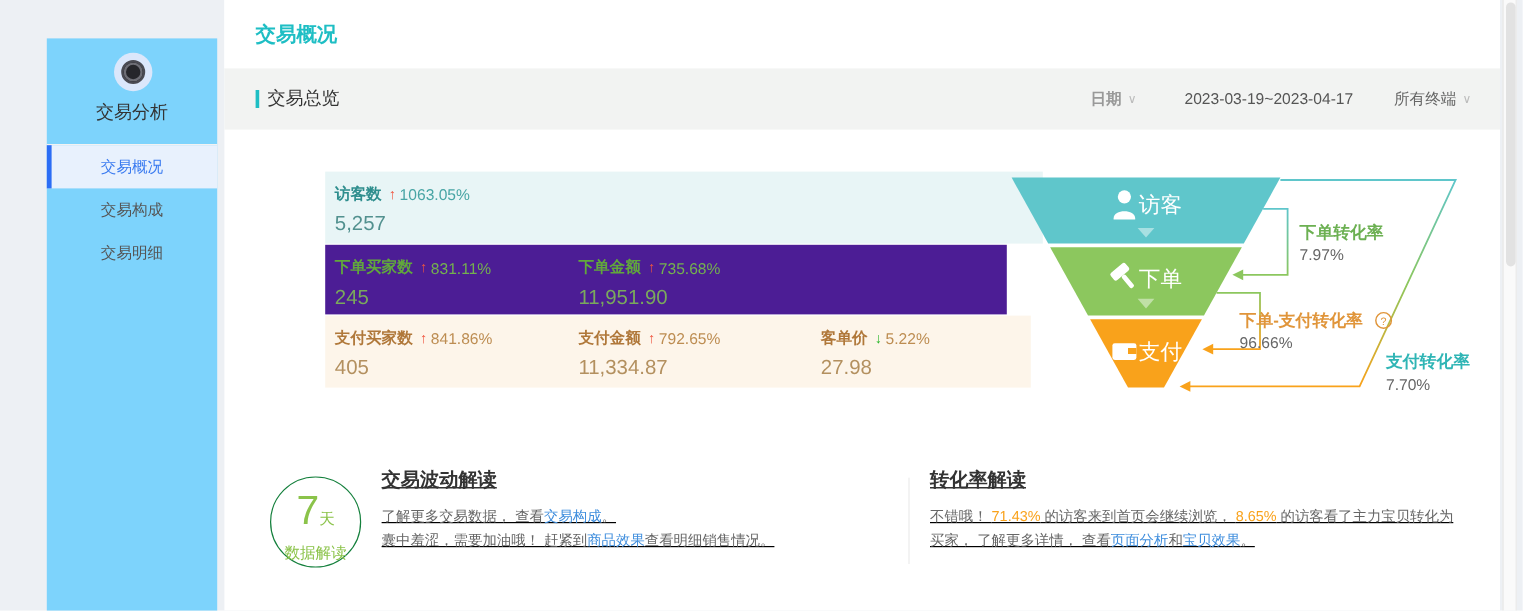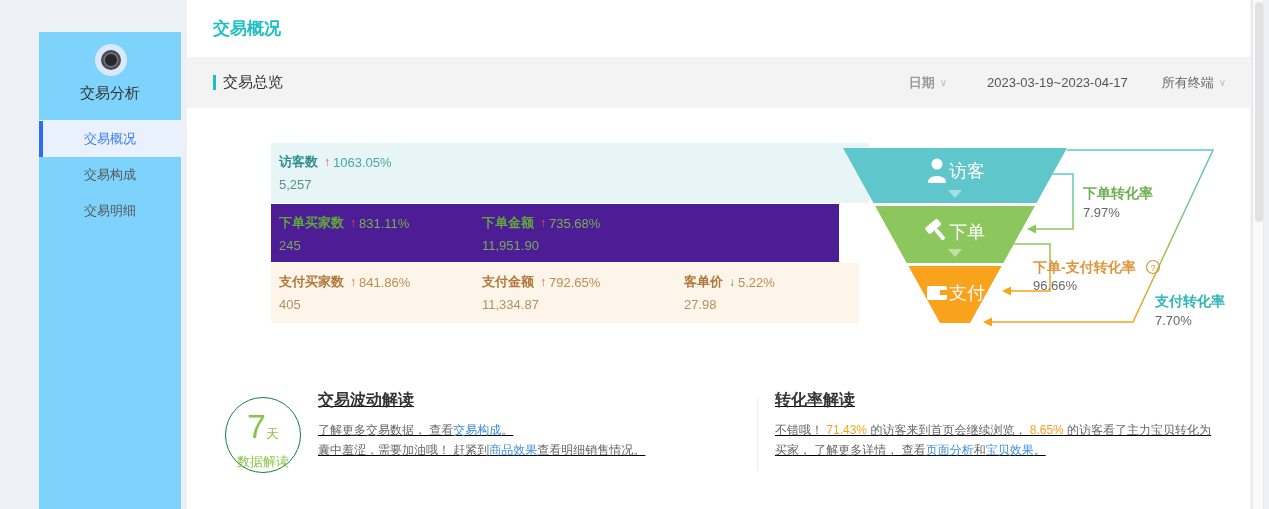--- a/index.html
+++ b/index.html
@@ -37,21 +37,21 @@
 
   
   .metric-row { position:absolute; left:42px;margin-left:42px; }
   .row-teal   { top:143px; width:598px; height:60px; background:#e8f5f6; }
   .row-green  { top:204px; width:568px; height:58px; background:#4c1d95; }
   .row-orange { top:263px; width:588px; height:60px; background:#fdf5ea; }
   .cell { position:absolute; top:10px; }
   .c1 { left:8px; } .c2 { left:211px; } .c3 { left:413px; }
   .cell-top { font-size:13px; display:flex; align-items:center; }
   .m-label { font-weight:bold; margin-right:6px; }
-  .m-value { font-size:13px; margin-top:6px; }
+  .m-value { font-size:17px; margin-top:6px; }
   .arrow { font-size:12px; font-weight:bold; margin-right:3px; }
   .arrow.up { color:#f0553f; } .arrow.down { color:#2eb82e; }
   .row-teal .m-label { color:#2f8e8e; } .row-teal .m-pct { color:#48a5a5; } .row-teal .m-value { color:#52918f; }
   .row-green .m-label { color:#61a73c; } .row-green .m-pct { color:#74b14e; } .row-green .m-value { color:#7aa95c; }
   .row-orange .m-label { color:#b0783a; } .row-orange .m-pct { color:#bd8d52; } .row-orange .m-value { color:#b3905f; }
 
   
   .funnel-wrap { position:absolute; left:650px; top:138px; width:400px; height:200px; }
   .funnel-wrap svg { display:block; }
   .stage-label { font-size:18px; fill:#fff; }

